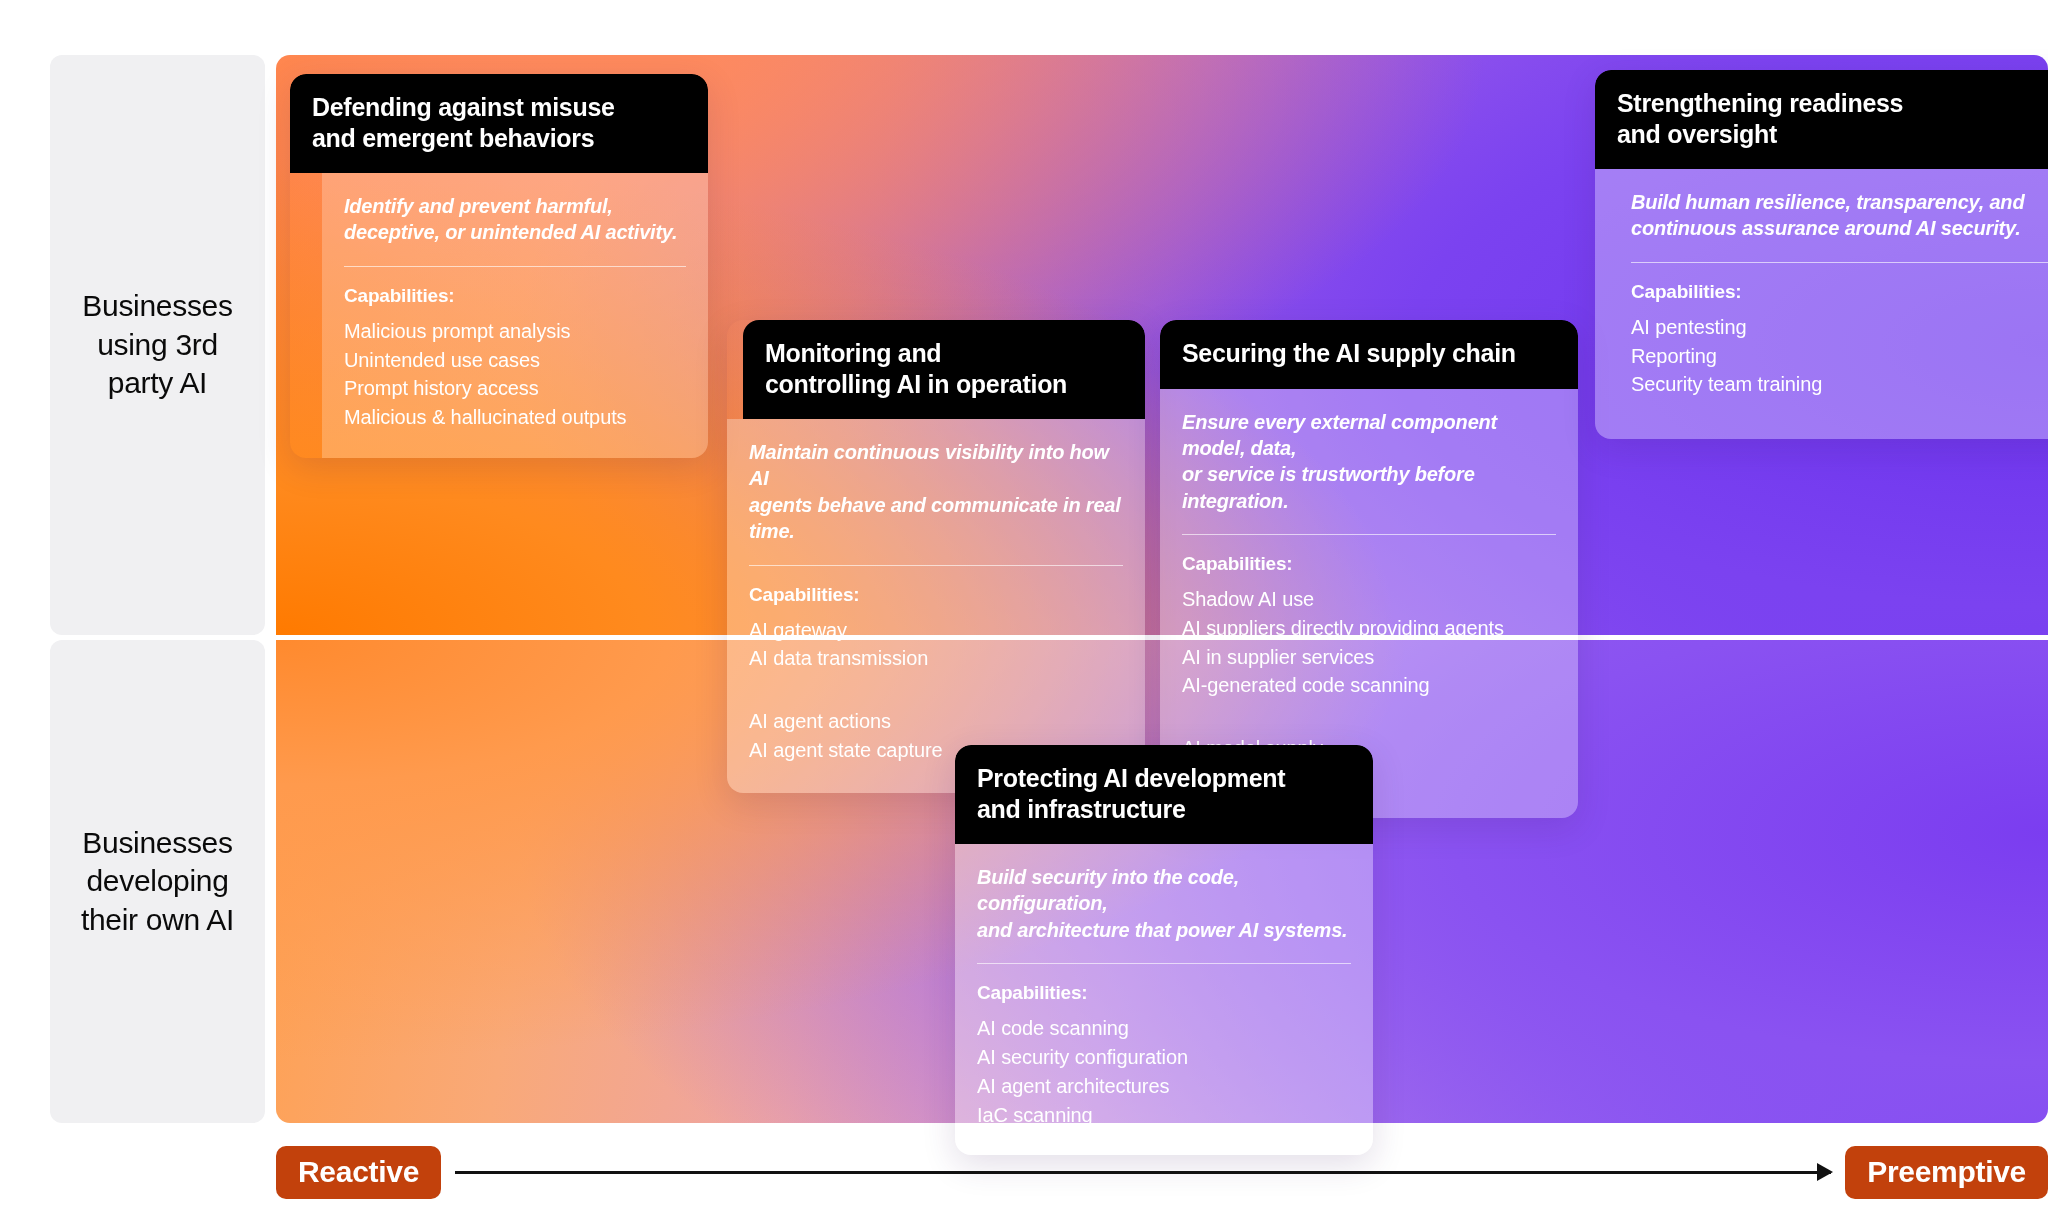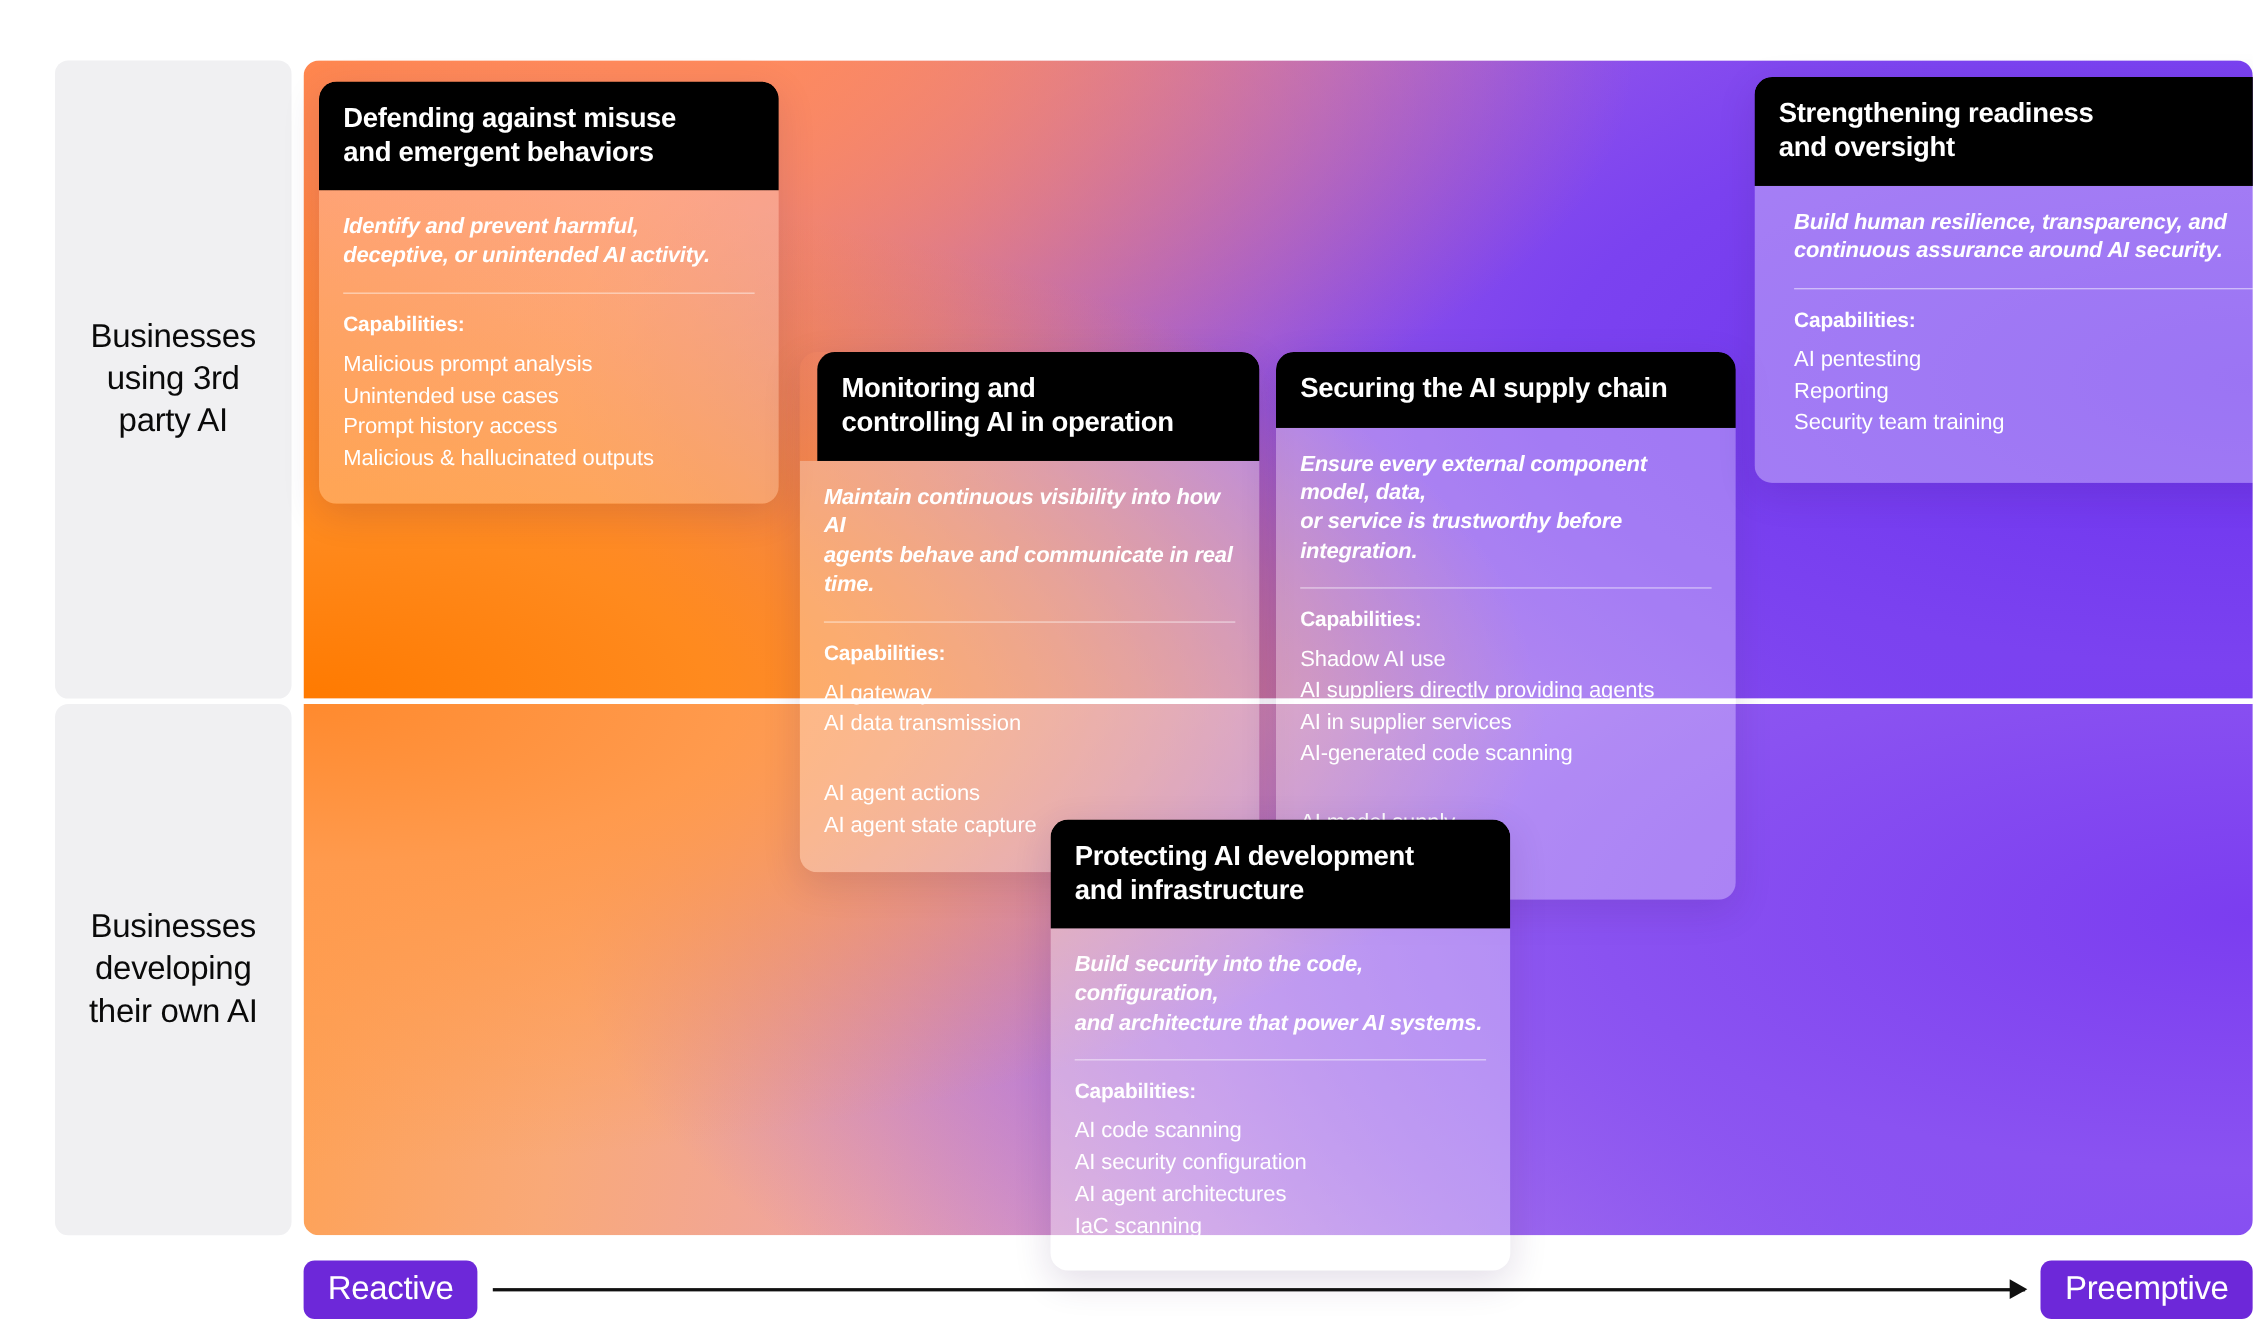--- a/index.html
+++ b/index.html
@@ -120,43 +120,43 @@
   .tint-d  { background: rgba(255,255,255,0.32); padding-left: 36px; }
   .tint-e  { background: rgba(255,255,255,0.34); }
 
   
   #card-misuse     { left: 290px;  top: 74px;  width: 418px; }
   #card-monitoring { left: 727px;  top: 320px; width: 418px; }
   #card-supply     { left: 1160px; top: 320px; width: 418px; }
   #card-readiness  { left: 1595px; top: 70px;  width: 506px; }
   #card-protecting { left: 955px;  top: 745px; width: 418px; }
 
-  #card-misuse .card-body     { min-height: 262px; }
+  #card-misuse .card-body     { min-height: 262px; margin-left: 32px; }
   #card-monitoring .card-body { min-height: 374px; }
   #card-supply .card-body     { min-height: 374px; }
   #card-readiness .card-body  { min-height: 270px; }
   #card-protecting .card-body { min-height: 308px; }
 
   
   .cap-list.lower { margin-top: 34px; }
 
   
   .axis {
     position: absolute;
     left: 276px; top: 1146px;
     width: 1772px; height: 52px;
     display: flex; align-items: center;
   }
   .axis-pill {
-    background: #6d28d9;
+    background: #c2410c;
     color: #fff;
     border-radius: 10px;
     padding: 9px 22px 11px 22px;
     font-size: 30px;
-    font-weight: 400;
+    font-weight: 700;
     letter-spacing: -0.3px;
     line-height: 1.1;
     white-space: nowrap;
   }
   .axis-line {
     flex: 1;
     height: 3px;
     background: #111;
     margin: 0 14px;
     position: relative;

